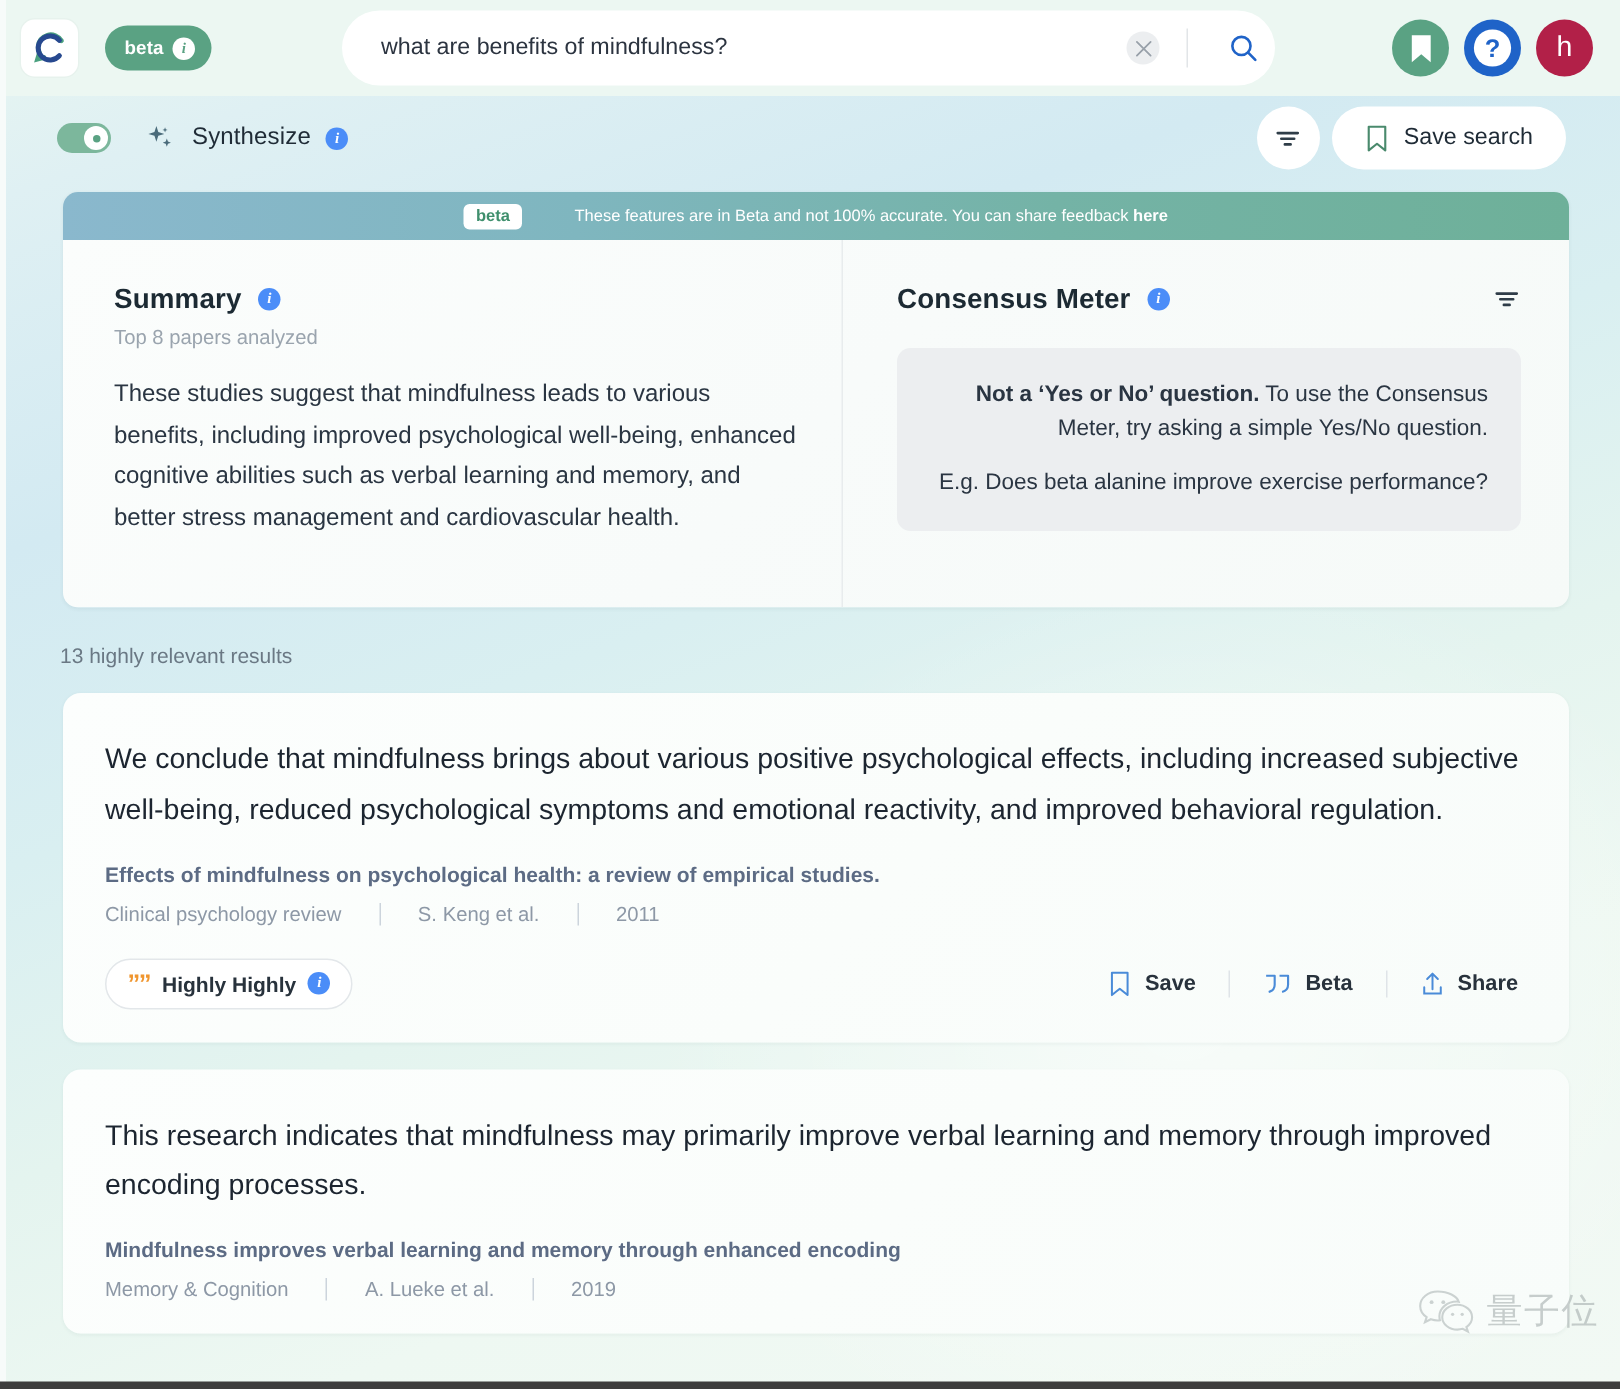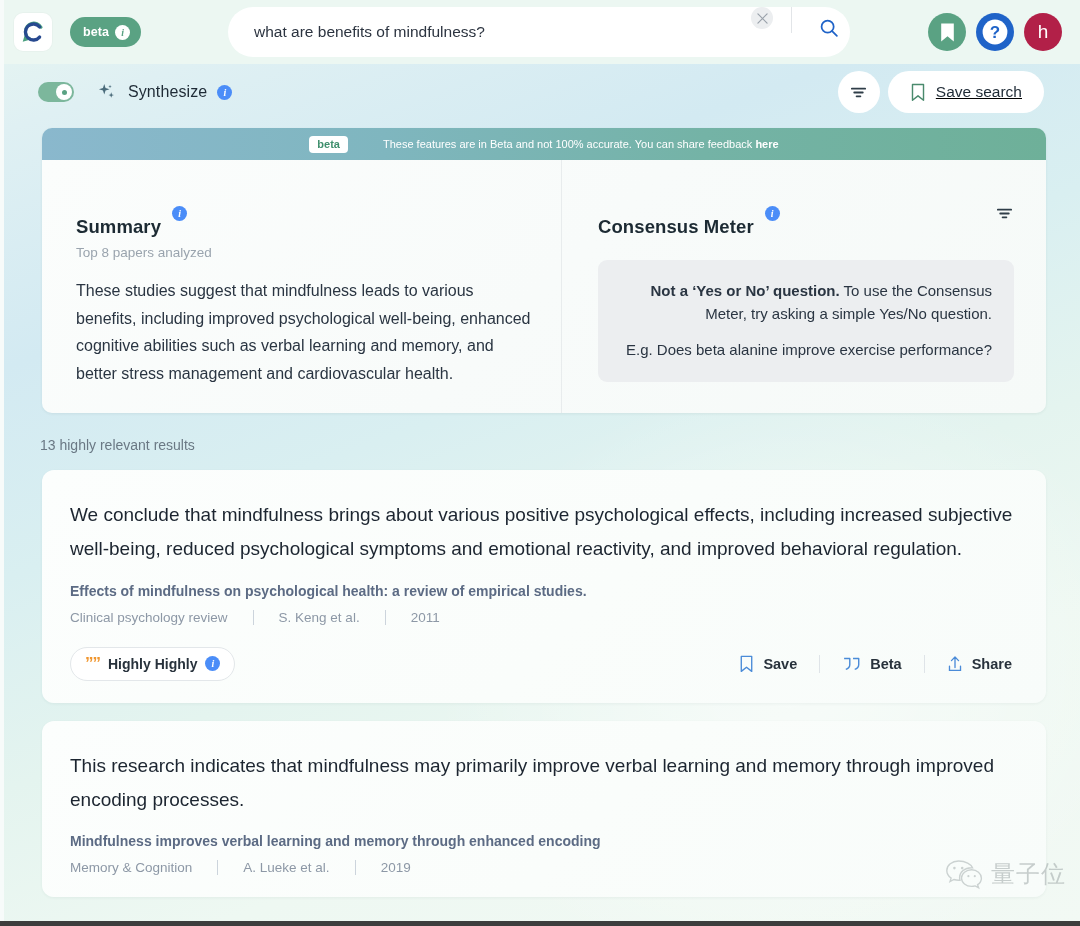--- a/index.html
+++ b/index.html
@@ -92,20 +92,21 @@
 
   .searchbar {
     position: absolute;
     left: 228px;
     top: 7px;
     width: 622px;
     height: 50px;
     background: #ffffff;
     border-radius: 26px;
     display: flex;
+    align-items: center;
   }
   .searchbar .q {
     flex: 1;
     border: none; outline: none; background: transparent;
     font-family: "Liberation Sans", sans-serif;
     font-size: 15.5px;
     color: #2c3440;
     padding-left: 26px;
   }
   .clear-btn {
@@ -187,21 +188,20 @@
     color: #1f2b36;
     letter-spacing: .1px;
   }
   .synth-info { margin-left: 10px; }
 
   .toolbar-right {
     margin-left: auto;
     display: flex;
     align-items: center;
     gap: 8px;
-    text-decoration: underline;
   }
   .round-btn {
     width: 42px; height: 42px;
     border-radius: 50%;
     background: #ffffff;
     display: flex; align-items: center; justify-content: center;
     cursor: pointer;
     flex: none;
   }
   .pill-btn {
@@ -271,21 +271,20 @@
   .card-title-row {
     display: flex;
     align-items: center;
     gap: 11px;
   }
   .card-title {
     font-size: 18.5px;
     font-weight: bold;
     color: #1c2a33;
     letter-spacing: .1px;
-    margin-top: 28px;
   }
   .subtle {
     margin-top: 7px;
     font-size: 13.5px;
     color: #9aa4ae;
   }
   .summary-text {
     margin-top: 17px;
     font-size: 16px;
     line-height: 1.72;

